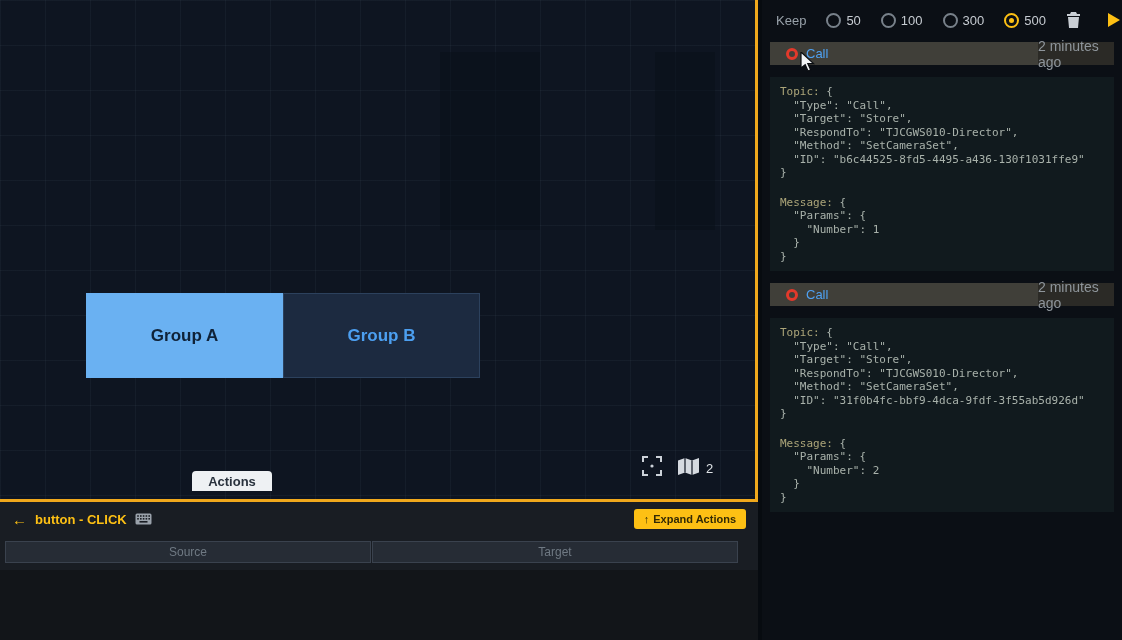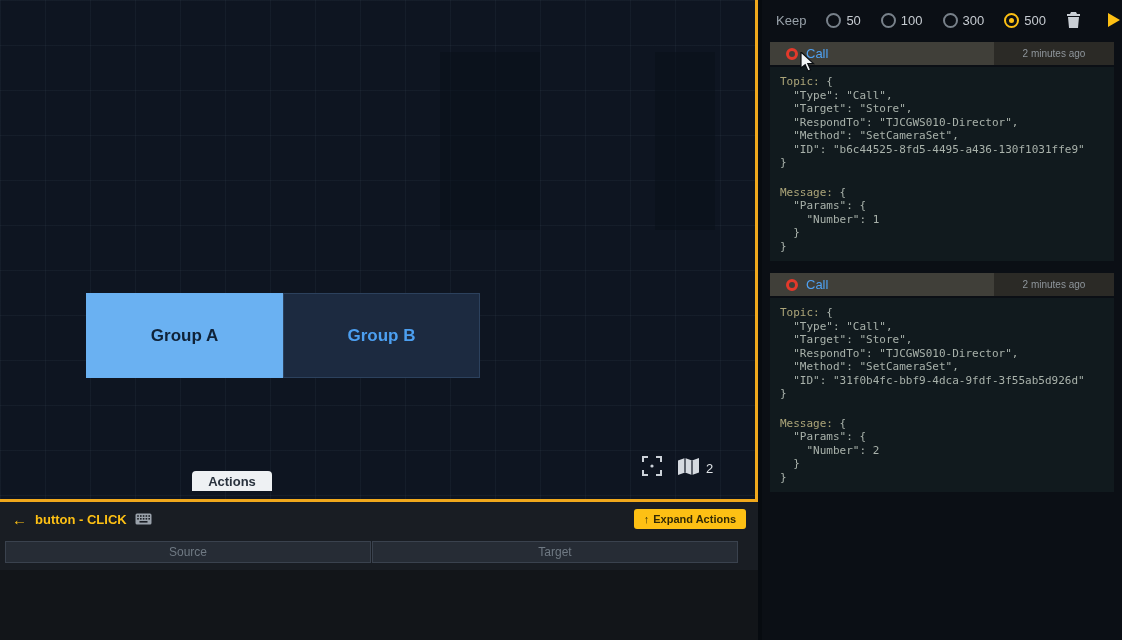--- a/index.html
+++ b/index.html
@@ -109,25 +109,25 @@
   .card-header {
     height:23px; background:#403f39; position:relative;
     display:flex; align-items:center; gap:8px; padding:0 16px;
   }
   .type-dot {
     width:12px; height:12px; border-radius:50%;
     border:3px solid #e2392b; background:transparent;
   }
   .type-label { color:#4ea1f2; font-size:13px; cursor:pointer; }
   .timestamp {
-    position:absolute; right:0; top:0; bottom:0; width:120px;
-    background:rgba(0,0,0,0.32); color:#8e959b; font-size:10px;
+    position:absolute; right:0; top:0; bottom:0; width:76px;
+    background:rgba(0,0,0,0.32); color:#8e959b; font-size:14px;
     display:flex; align-items:center; justify-content:center;
   }
-  .code-block { background:#111a1e; margin-top:2px; padding:8px 10px; }
+  .code-block { background:#111a1e; margin-top:12px; padding:8px 10px; }
   .code-block + .code-block { margin-top:0; }
   .code-block pre {
     font-family:"DejaVu Sans Mono", monospace;
     font-size:11px; line-height:13.5px; color:#a9b2ab; white-space:pre;
   }
   .code-label { color:#aca579; }
 
   .cursor { position:absolute; left:800px; top:52px; z-index:50; pointer-events:none; }
 </style>
 </head>

